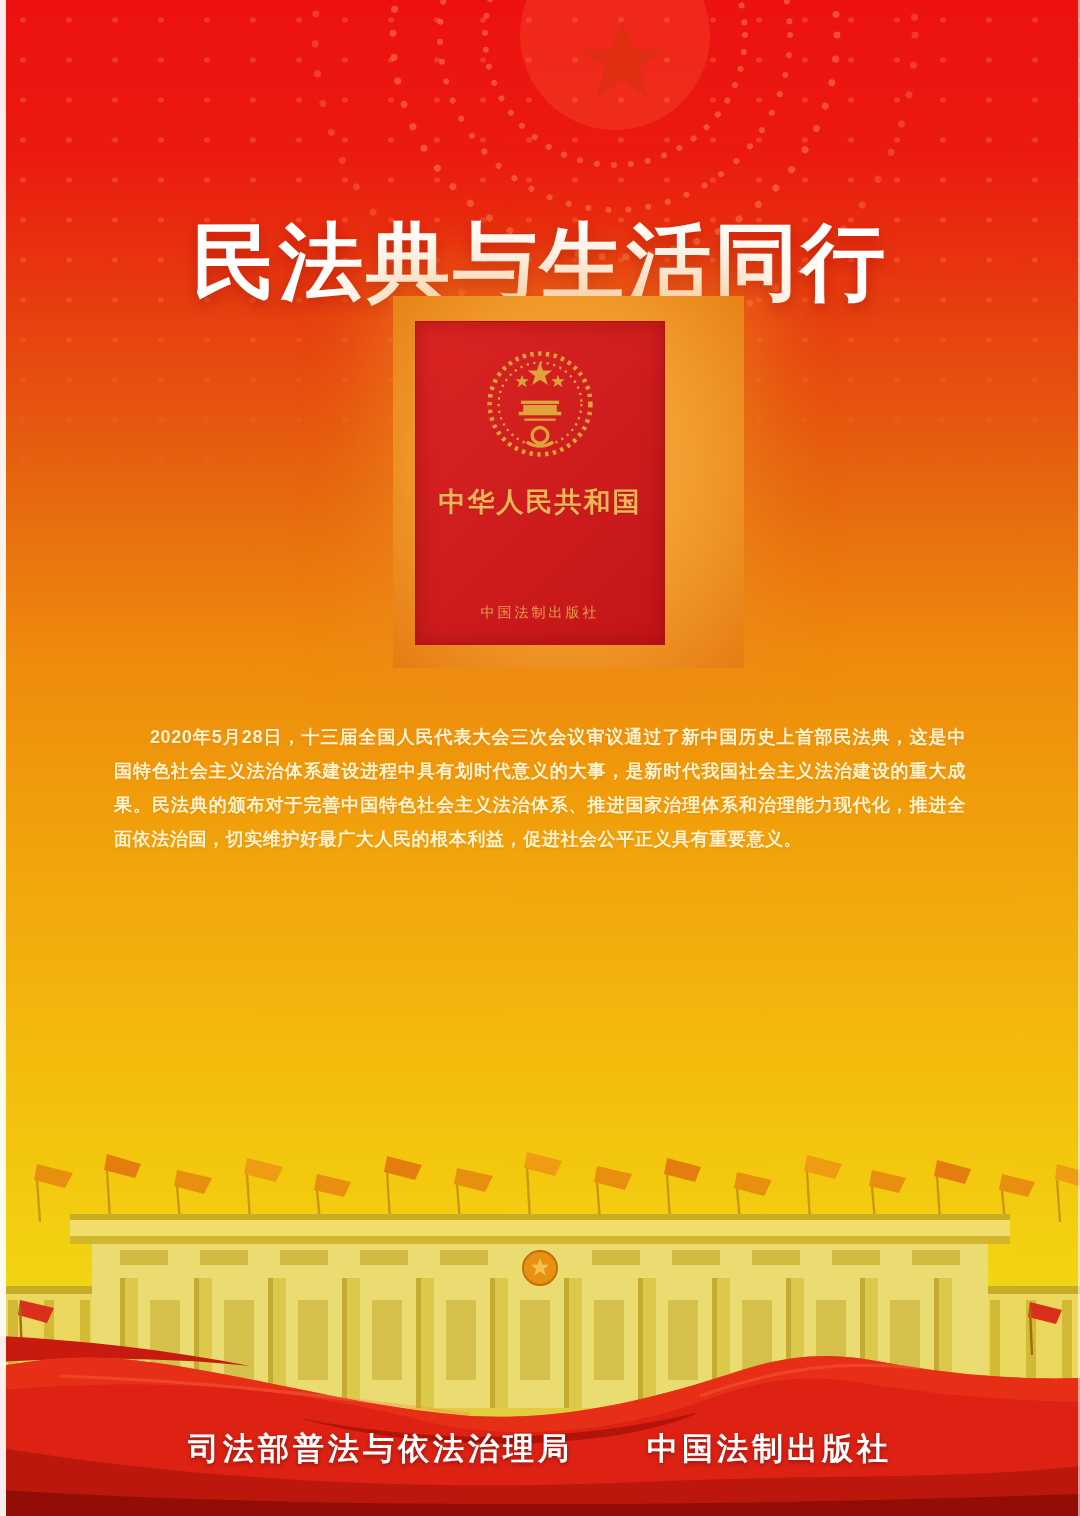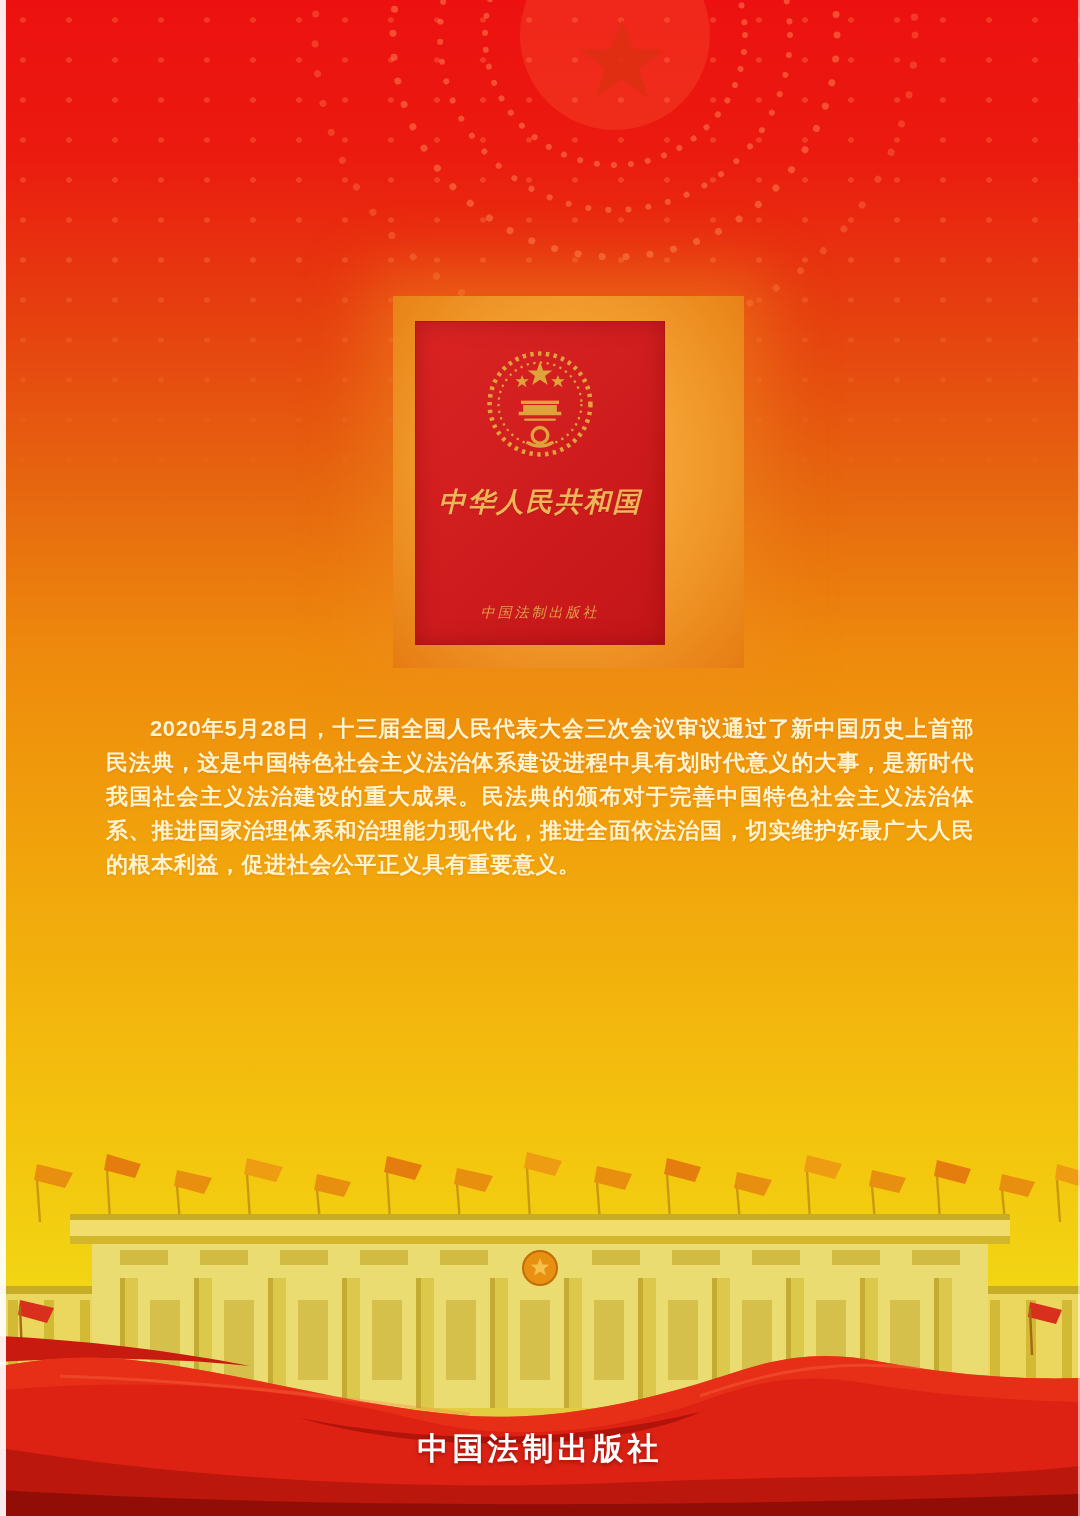--- a/index.html
+++ b/index.html
@@ -28,21 +28,20 @@
     position:absolute;top:150px;left:0;width:100%;text-align:center;z-index:5;
     font-size:84px;font-weight:900;color:#FFFFFF;letter-spacing:3px;
     text-shadow:0 5px 14px rgba(140,10,0,.40);white-space:nowrap;
   }
 
   
   .book-panel{
     position:absolute;left:393px;top:296px;width:351px;height:372px;z-index:5;
     background:radial-gradient(ellipse at 50% 45%, #FCB44A 0%, #F19A2B 55%, #E67C12 100%);
     box-shadow:0 0 60px 25px rgba(240,140,30,.45);
-    font-style:italic;
   }
   .book-cover{
     position:absolute;left:22px;top:25px;width:248px;height:322px;
     background:linear-gradient(135deg,#DA2423 0%,#CD1B1D 60%,#C31518 100%);
     border:1px solid #AF1215;box-shadow:inset 0 0 22px rgba(110,0,0,.35);
     display:flex;flex-direction:column;align-items:center;
   }
   .book-emblem{margin-top:26px;}
   .book-country{
     margin-top:24px;font-family:"Liberation Serif",serif;font-weight:bold;
@@ -55,21 +54,21 @@
     text-shadow:0 1px 1px rgba(120,30,0,.4);
   }
   .book-publisher{
     margin-top:auto;margin-bottom:22px;font-family:"Liberation Serif",serif;
     font-size:14px;color:#E2A24A;letter-spacing:3px;white-space:nowrap;
   }
 
   
   .body-text{position:absolute;top:704px;left:0;right:0;padding:0 98px;z-index:5;}
   .body-text p{
-    margin:8px;font-size:22px;line-height:34px;font-weight:700;color:#FFF4CF;
+    margin:16px;font-size:18px;line-height:34px;font-weight:700;color:#FFF4CF;
     letter-spacing:.6px;text-align:justify;text-indent:2em;
     text-shadow:0 1px 2px rgba(190,80,0,.25);
   }
   .body-text p + p{margin-top:16px;}
 
   
   .scene{position:absolute;left:0;top:1150px;width:1080px;height:366px;z-index:4;}
 
   .footer{
     position:absolute;top:1428px;left:0;width:100%;z-index:50;
@@ -91,20 +90,21 @@
       <g fill="none" stroke="rgba(255,135,85,.5)" stroke-linecap="round">
         <circle cx="615" cy="35" r="130" stroke-width="6" stroke-dasharray="0.1 17"></circle>
         <circle cx="615" cy="35" r="175" stroke-width="6" stroke-dasharray="0.1 20"></circle>
         <circle cx="615" cy="35" r="222" stroke-width="7" stroke-dasharray="0.1 24"></circle>
         <circle cx="615" cy="35" r="300" stroke-width="7" stroke-dasharray="0.1 30" stroke="rgba(255,135,85,.35)"></circle>
       </g>
       <polygon points="622,20 633,49 664,50 639,68 648,98 622,80 596,98 605,68 580,50 611,49" fill="#DE2F12" opacity=".9"></polygon>
     </svg>
   </div>
 
+  <h1 class="main-title">民法典与生活同行</h1>
 
   <div class="book-panel">
     <div class="book-cover">
       <svg class="book-emblem" width="112" height="112" viewBox="0 0 100 100">
         <g fill="none" stroke="#DFA33B">
           <circle cx="50" cy="50" r="45" stroke-width="4" stroke-dasharray="3 4"></circle>
           <circle cx="50" cy="50" r="37" stroke-width="2" stroke-dasharray="2 4"></circle>
         </g>
         <g fill="#DFA33B">
           <polygon points="50,12 52.8,20 61,20 54.5,25 57,33 50,28.3 43,33 45.5,25 39,20 47.2,20"></polygon>
@@ -272,18 +272,19 @@
                C300,240 180,226 0,240 Z" fill="#EF3A1C" opacity=".55"></path>
       <path d="M300,268 C420,292 560,296 700,262 C620,300 430,306 300,268 Z" fill="#A81008" opacity=".8"></path>
       <path d="M0,298 C200,330 420,342 640,332 C820,324 960,330 1080,316 L1080,366 L0,366 Z" fill="#B5150C" opacity=".85"></path>
       <path d="M0,340 C260,356 620,360 1080,344 L1080,366 L0,366 Z" fill="#8E0C06" opacity=".9"></path>
       <path d="M60,226 C240,232 380,254 470,264" fill="none" stroke="#FF7A52" stroke-width="3" opacity=".3"></path>
       <path d="M700,246 C780,218 840,210 920,218" fill="none" stroke="#FF7A52" stroke-width="3" opacity=".3"></path>
     </g>
   </svg>
 
   <div class="footer">
+    <span>司法部普法与依法治理局</span>
     <span>中国法制出版社</span>
   </div>
 
   <div class="edge-left"></div>
   <div class="edge-right"></div>
 </div>
 
 </body></html>

